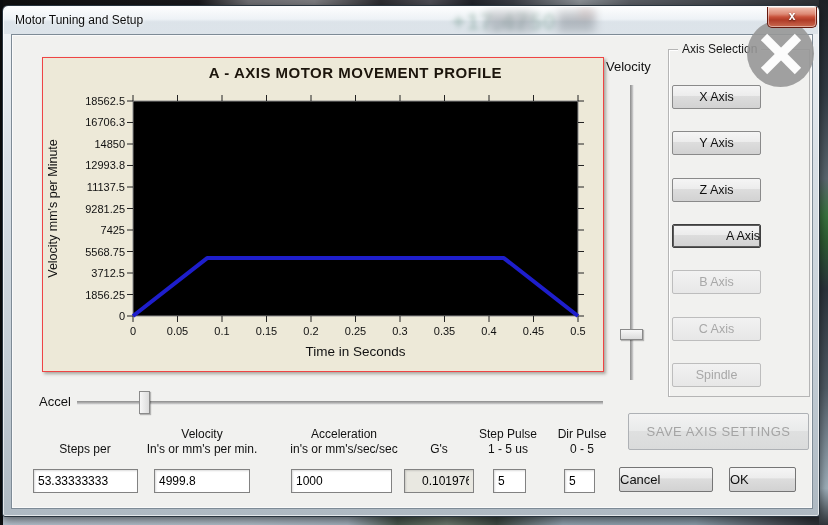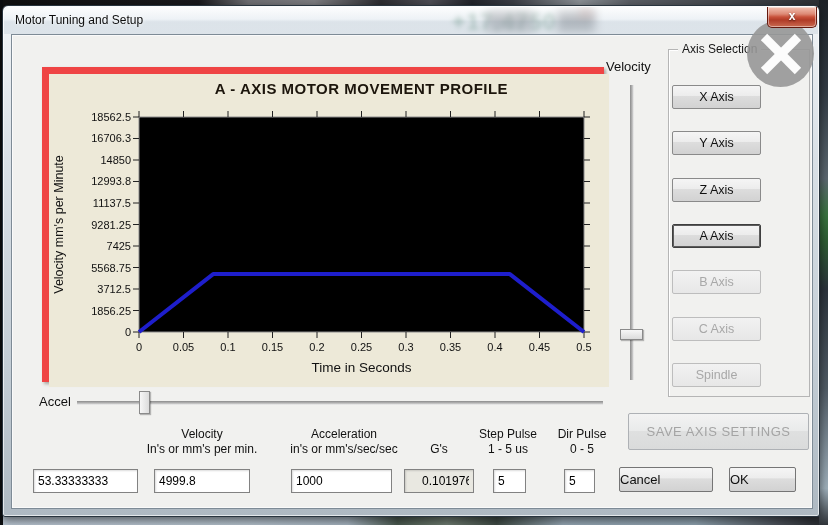--- a/index.html
+++ b/index.html
@@ -39,42 +39,42 @@
   .overlay-circle { position:absolute; left:744px; top:14px; width:67px; height:67px;
     border-radius:50%; background:rgba(151,151,151,.9); z-index:40; }
   .x-bar { position:absolute; left:50%; top:50%; width:48px; height:9px; background:#fcfcfc; }
   .x-bar.a { transform:translate(-50%,-50%) rotate(45deg); }
   .x-bar.b { transform:translate(-50%,-50%) rotate(-45deg); }
 
   
   .client { position:absolute; left:8px; top:28px; width:802px; height:475px;
     background:#f1f1ef; border:1px solid #7e8b96; box-shadow:inset 0 0 0 1px #fafafa; }
 
-  .chart-panel { position:absolute; left:30px; top:32px; width:562px; height:315px;
-    background:#a21caf; border:7px solid #ef4444; box-shadow:2px 2px 3px rgba(80,76,62,.45); }
+  .chart-panel { position:absolute; left:30px; top:22px; width:562px; height:315px;
+    background:#a21caf; border:1px solid #ef4444; box-shadow:2px 2px 3px rgba(80,76,62,.45); }
 
   .vel-label { position:absolute; left:594px; top:24px; width:56px; font-size:13px; color:#111; }
   .v-groove { position:absolute; left:618px; top:50px; width:4px; height:295px;
     background:linear-gradient(90deg,#8b8b8b,#b9b9b9 55%,#f5f5f5); }
   .v-thumb { position:absolute; left:608px; top:294px; width:23px; height:11px;
     background:linear-gradient(180deg,#f7f7f7,#dcdcdc); border:1px solid #8a8a8a; box-shadow:1px 1px 1px rgba(0,0,0,.25); }
 
   .h-groove { position:absolute; left:65px; top:366px; width:526px; height:4px;
     background:linear-gradient(180deg,#8b8b8b,#b9b9b9 55%,#f5f5f5); }
   .h-thumb { position:absolute; left:127px; top:356px; width:11px; height:23px;
     background:linear-gradient(90deg,#f7f7f7,#dcdcdc); border:1px solid #8a8a8a; box-shadow:1px 1px 1px rgba(0,0,0,.25); }
   .accel-label { position:absolute; left:27px; top:359px; font-size:13px; color:#111; }
 
   .groupbox { position:absolute; left:656px; top:14px; width:142px; height:348px;
     border:1px solid #b5b5b5; box-shadow:inset 1px 1px 0 #fff; }
   .legend { position:absolute; top:-8px; left:9px; padding:0 4px; background:#f1f1ef; font-size:12px; color:#161616; }
   .axis-btn { position:absolute; left:3px; width:89px; height:24px; font-size:12.5px; color:#111;
     text-align:center; line-height:22px; border:1px solid #8a8a8a; border-radius:2px; cursor:pointer;
     background:linear-gradient(180deg,#f5f5f5 0%,#ececec 45%,#dddddd 46%,#d2d2d2 100%); }
-  .axis-btn.selected { border-color:#3f3f3f; box-shadow:inset 0 0 0 1px #5c5c5c; }
+  .axis-btn.selected { border-color:#3f3f3f; box-shadow:inset 0 0 0 1px #5c5c5c;text-align:right; }
   .axis-btn.disabled { color:#a8a8a8; border-color:#bdbdbd; box-shadow:none; cursor:default;
     background:linear-gradient(180deg,#f2f2f2,#e7e7e7); }
 
   .field-label { position:absolute; font-size:12px; color:#111; text-align:center; line-height:15px;
     height:32px; display:flex; flex-direction:column; justify-content:flex-end; top:390px; }
   .text-field { position:absolute; top:434px; height:24px; border:1px solid #828282; background:#fff;
     font-family:"Liberation Sans",sans-serif; font-size:12px; color:#000; padding:2px 4px;
     box-shadow:inset 1px 1px 2px rgba(0,0,0,.14); }
   .text-field.readonly { background:#e9e8e1; }
 
@@ -208,20 +208,23 @@
         <div class="legend">Axis Selection</div>
         <div class="axis-btn" style="top:35px;">X Axis</div>
         <div class="axis-btn" style="top:81px;">Y Axis</div>
         <div class="axis-btn" style="top:128px;">Z Axis</div>
         <div class="axis-btn selected" style="top:174px;">A Axis</div>
         <div class="axis-btn disabled" style="top:220px;">B Axis</div>
         <div class="axis-btn disabled" style="top:313px;">Spindle</div>
         <div class="axis-btn disabled" style="top:267px;">C Axis</div>
       </div>
 
+      <div class="field-label" style="left:23px;width:100px;">
+        <span>Steps per</span>
+      </div>
       <div class="field-label" style="left:115px;width:150px;">
         <span>Velocity</span>
         <span>In's or mm's per min.</span>
       </div>
       <div class="field-label" style="left:257px;width:150px;">
         <span>Acceleration</span>
         <span>in's or mm's/sec/sec</span>
       </div>
       <div class="field-label" style="left:397px;width:60px;">
         <span>G's</span>

